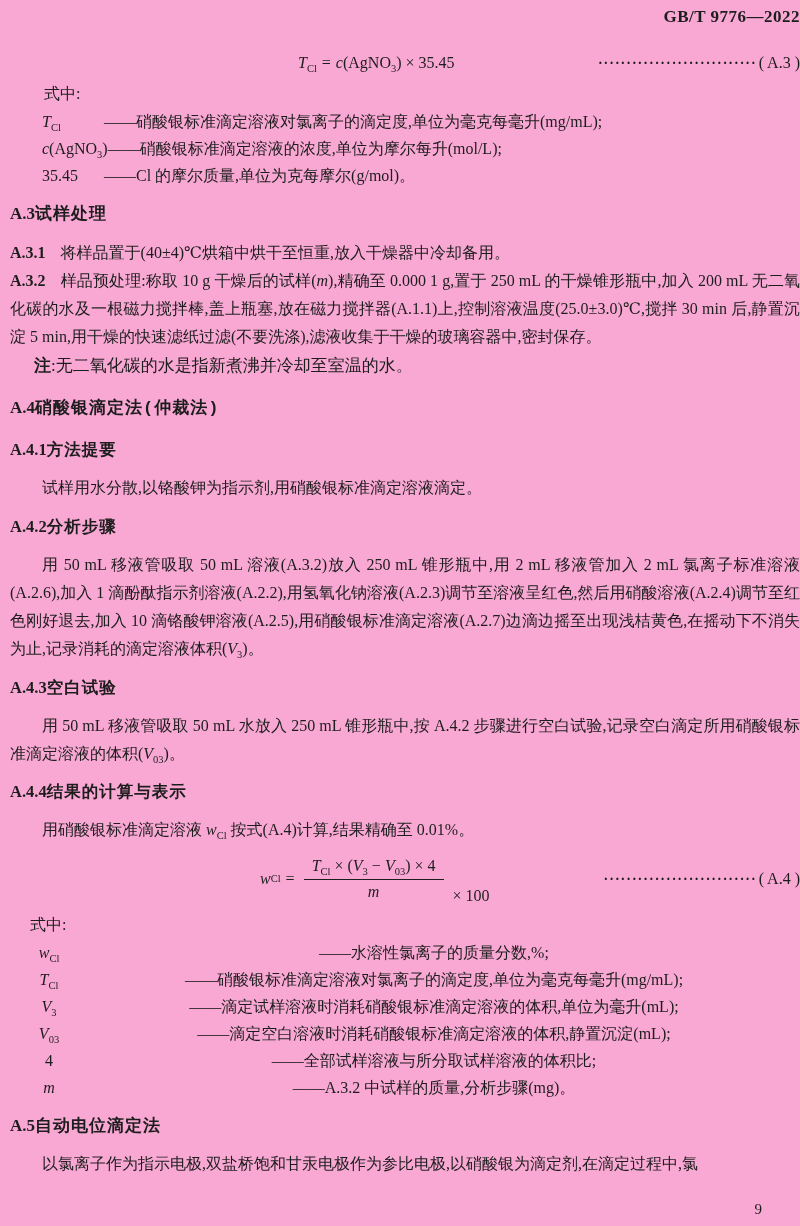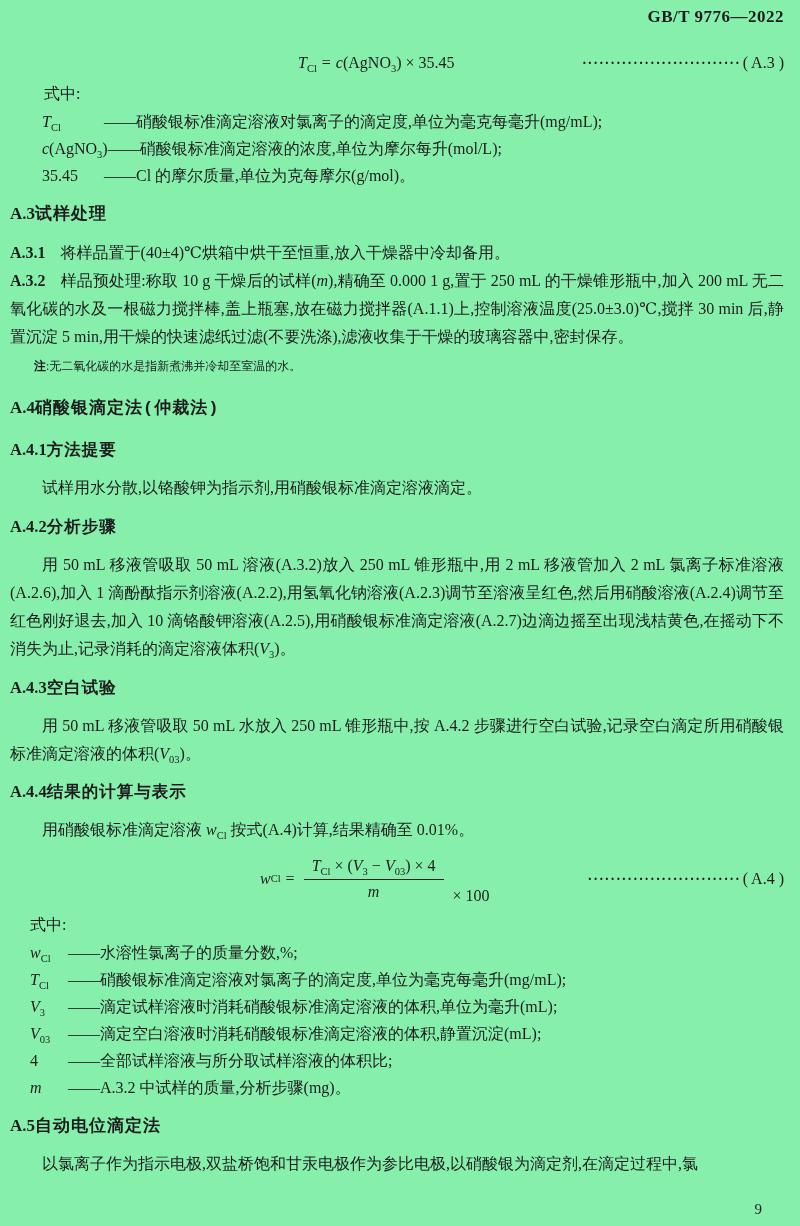--- a/index.html
+++ b/index.html
@@ -1,26 +1,26 @@
 <!DOCTYPE html>
 <html><head>
 <meta charset="utf-8">
 <style>
   html,body{margin:0;padding:0;background:#e8e8e6;}
   .doc{
     position:relative;
     width:800px;height:1226px;
     box-sizing:border-box;
     margin:0 auto;
-    background:#86efac;
+    background:#f9a8d4;
     color:#1d1d1d;
     font-family:"Liberation Serif","DejaVu Serif",serif;
     font-size:16px;
     overflow:hidden;
-    padding:6px 16px 0 10px;
+    padding:6px 0 0 10px;
   }
   i{font-style:italic;font-family:"Liberation Serif","DejaVu Serif",serif;}
   sub{font-size:10.5px;line-height:0;}
   .hdr{
     text-align:right;
     font-weight:bold;
     font-size:17px;
     letter-spacing:.5px;
     line-height:22px;
   }
@@ -52,38 +52,38 @@
   }
   .frac-num{padding:0 8px 3px 8px;border-bottom:1.6px solid #1d1d1d;line-height:20px;}
   .frac-den{padding-top:3px;line-height:18px;}
   .times{margin-left:5px;margin-top:35px;}
   
   .shizhong{margin:6px 0 0 34px;line-height:24px;}
   .shizhong2{margin:4px 0 0 20px;line-height:24px;}
   
   .def-list{margin:2px 0 0 0;}
   .terms-1{margin-left:32px;}
-  .terms-2{margin-left:20px;}
+  .terms-2{margin-left:20px;text-align:center;}
   .def-row{display:flex;line-height:27px;}
   .terms-1 .def-sym{min-width:62px;flex:none;}
   .terms-2 .def-sym{min-width:38px;flex:none;}
   .def-desc{flex:1;}
   
   .h2{margin-top:13px;line-height:23px;font-weight:bold;font-size:17px;}
   .h3{margin-top:19px;line-height:22px;font-weight:bold;font-size:16.5px;}
   .h-num{font-family:"Liberation Serif","DejaVu Serif",serif;font-weight:bold;}
   .h-title{font-family:Liberation Mono, monospace;font-weight:bold;letter-spacing:1px;}
   
   .clause{margin:0;line-height:28px;text-align:justify;}
   .clause-first{margin-top:13px;}
   .clause-num{font-weight:bold;margin-right:15px;}
   .para{margin:12px 0 0 0;line-height:28px;text-align:justify;text-indent:2em;}
   .note{
     margin:5px 0 0 24px;
-    font-size:12px;line-height:20px;
+    font-size:17px;line-height:20px;
   }
   .note-label{font-weight:bold;font-family:"Liberation Sans","DejaVu Sans",sans-serif;}
   .page-num{
     position:absolute;
     right:38px;bottom:8px;
     font-size:15px;line-height:18px;
   }
 </style>
 </head>
 <body>

